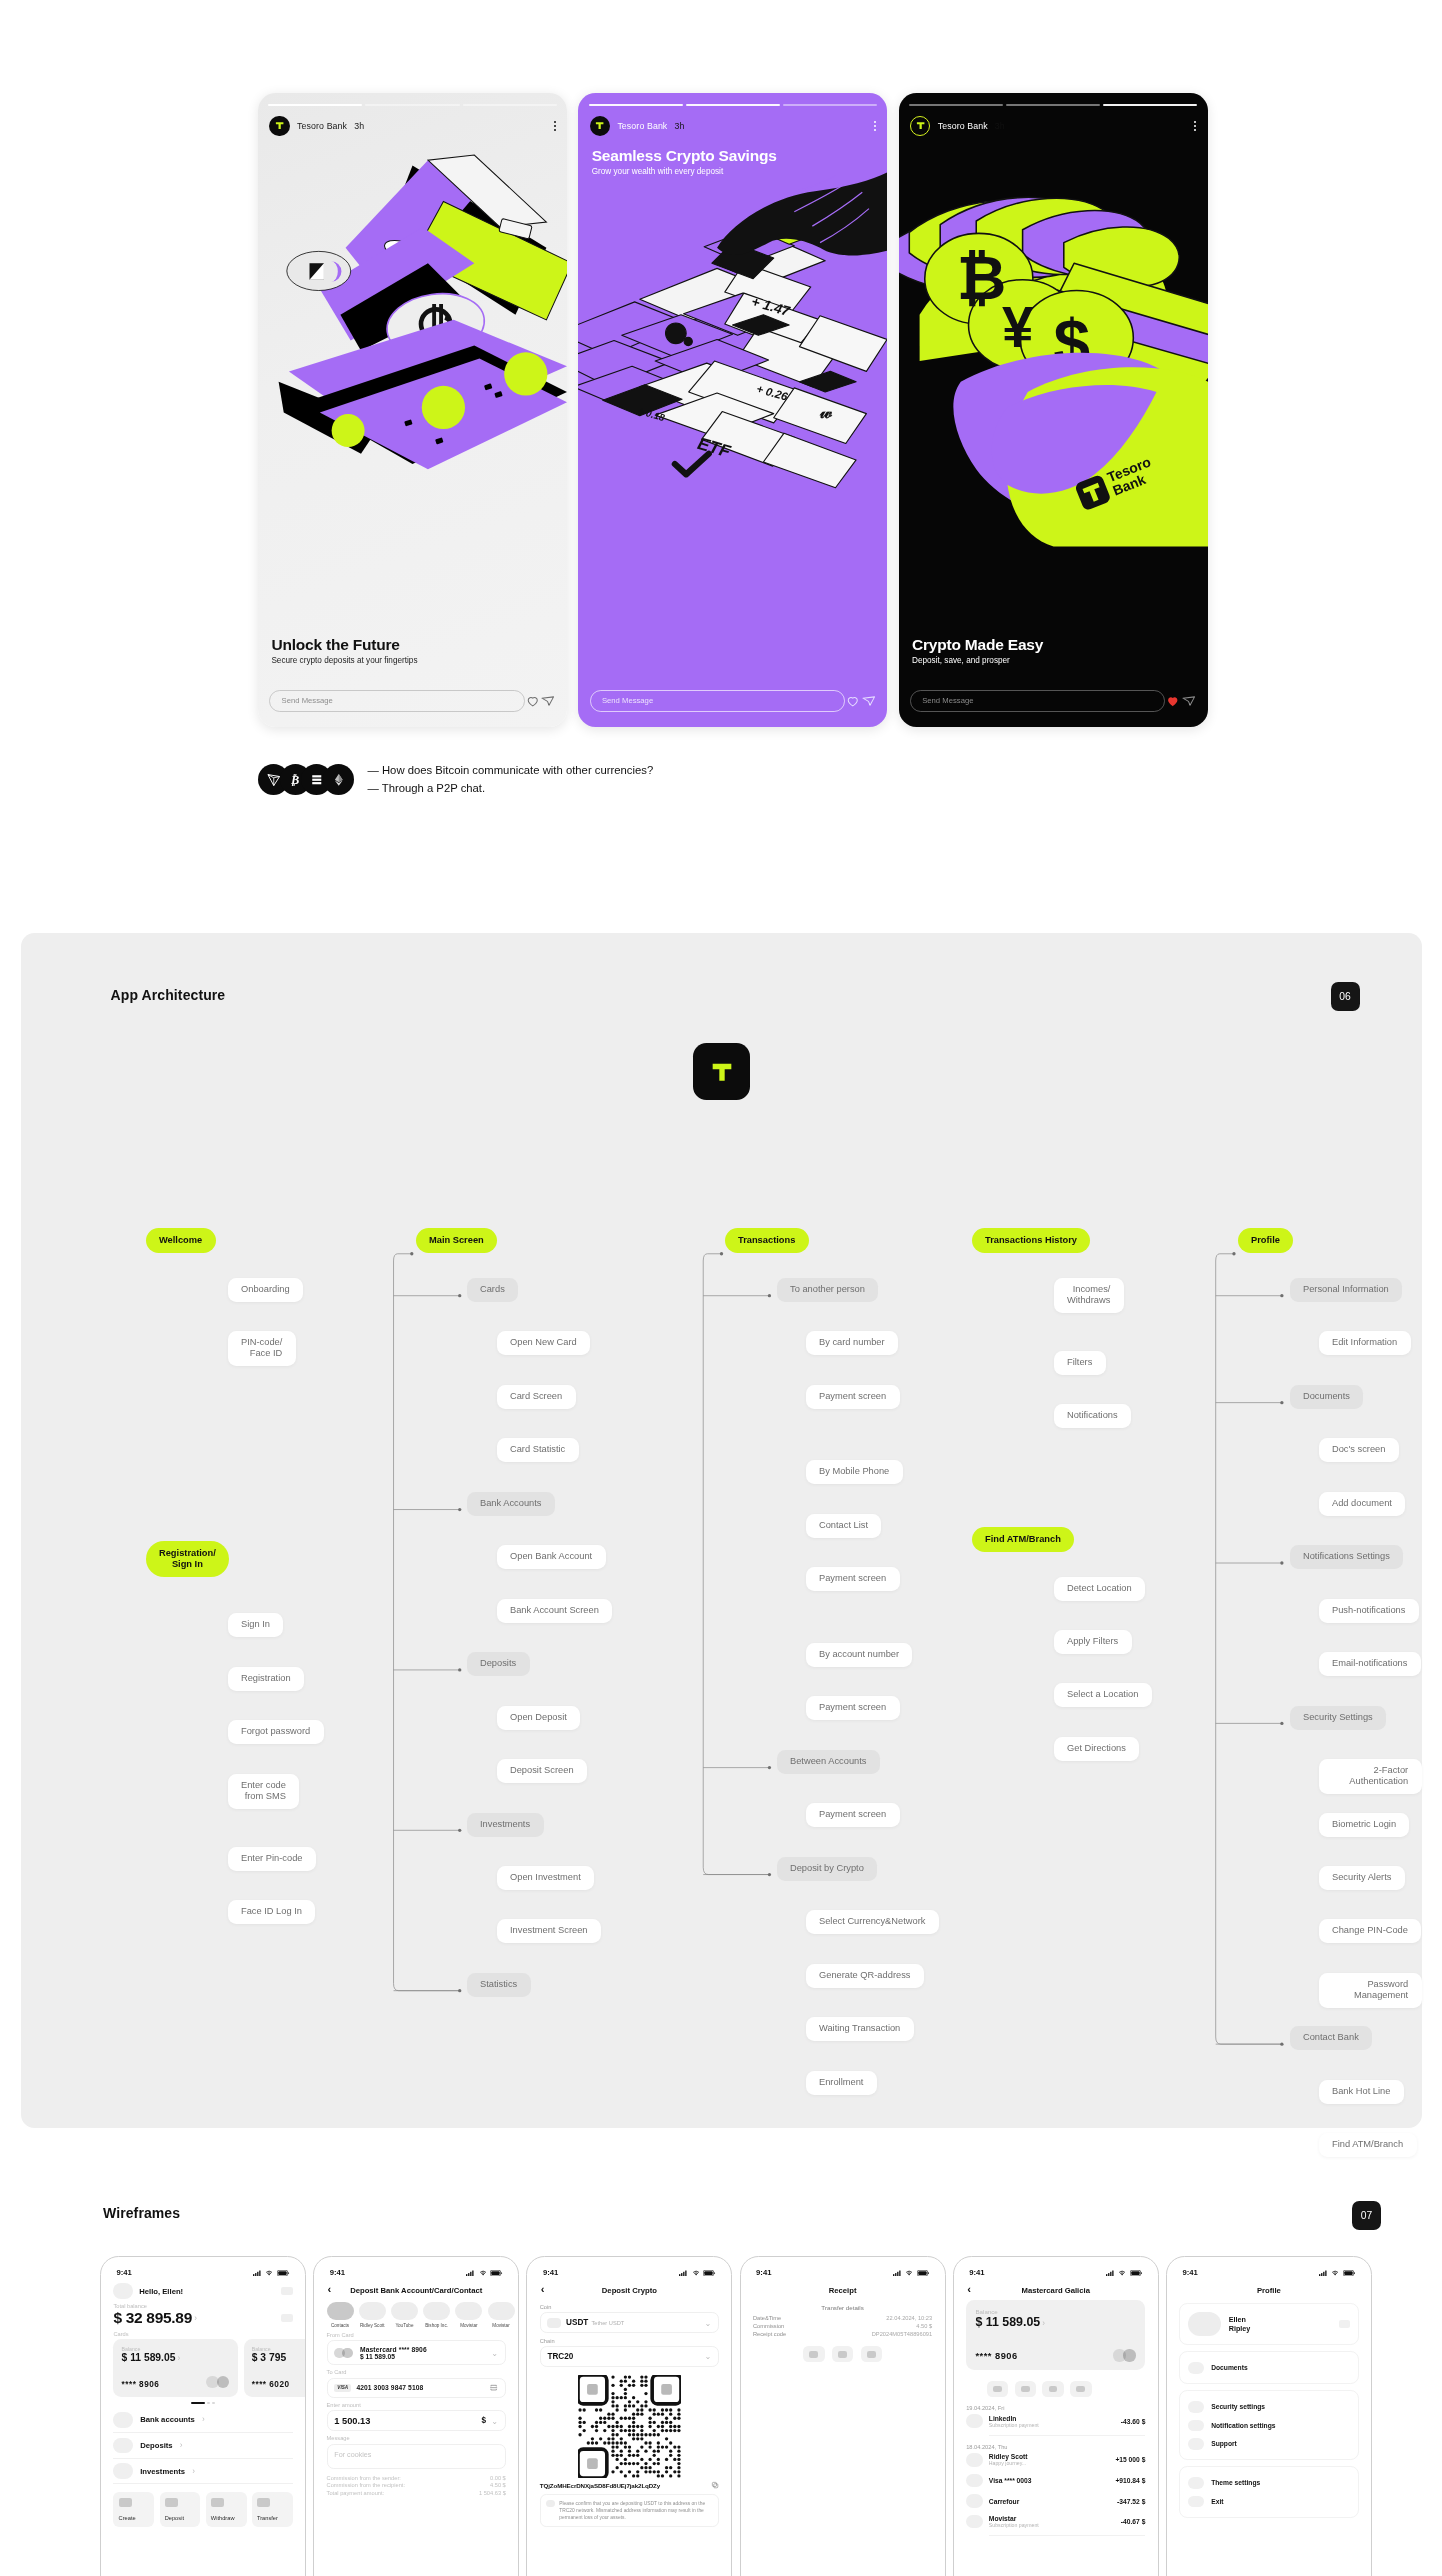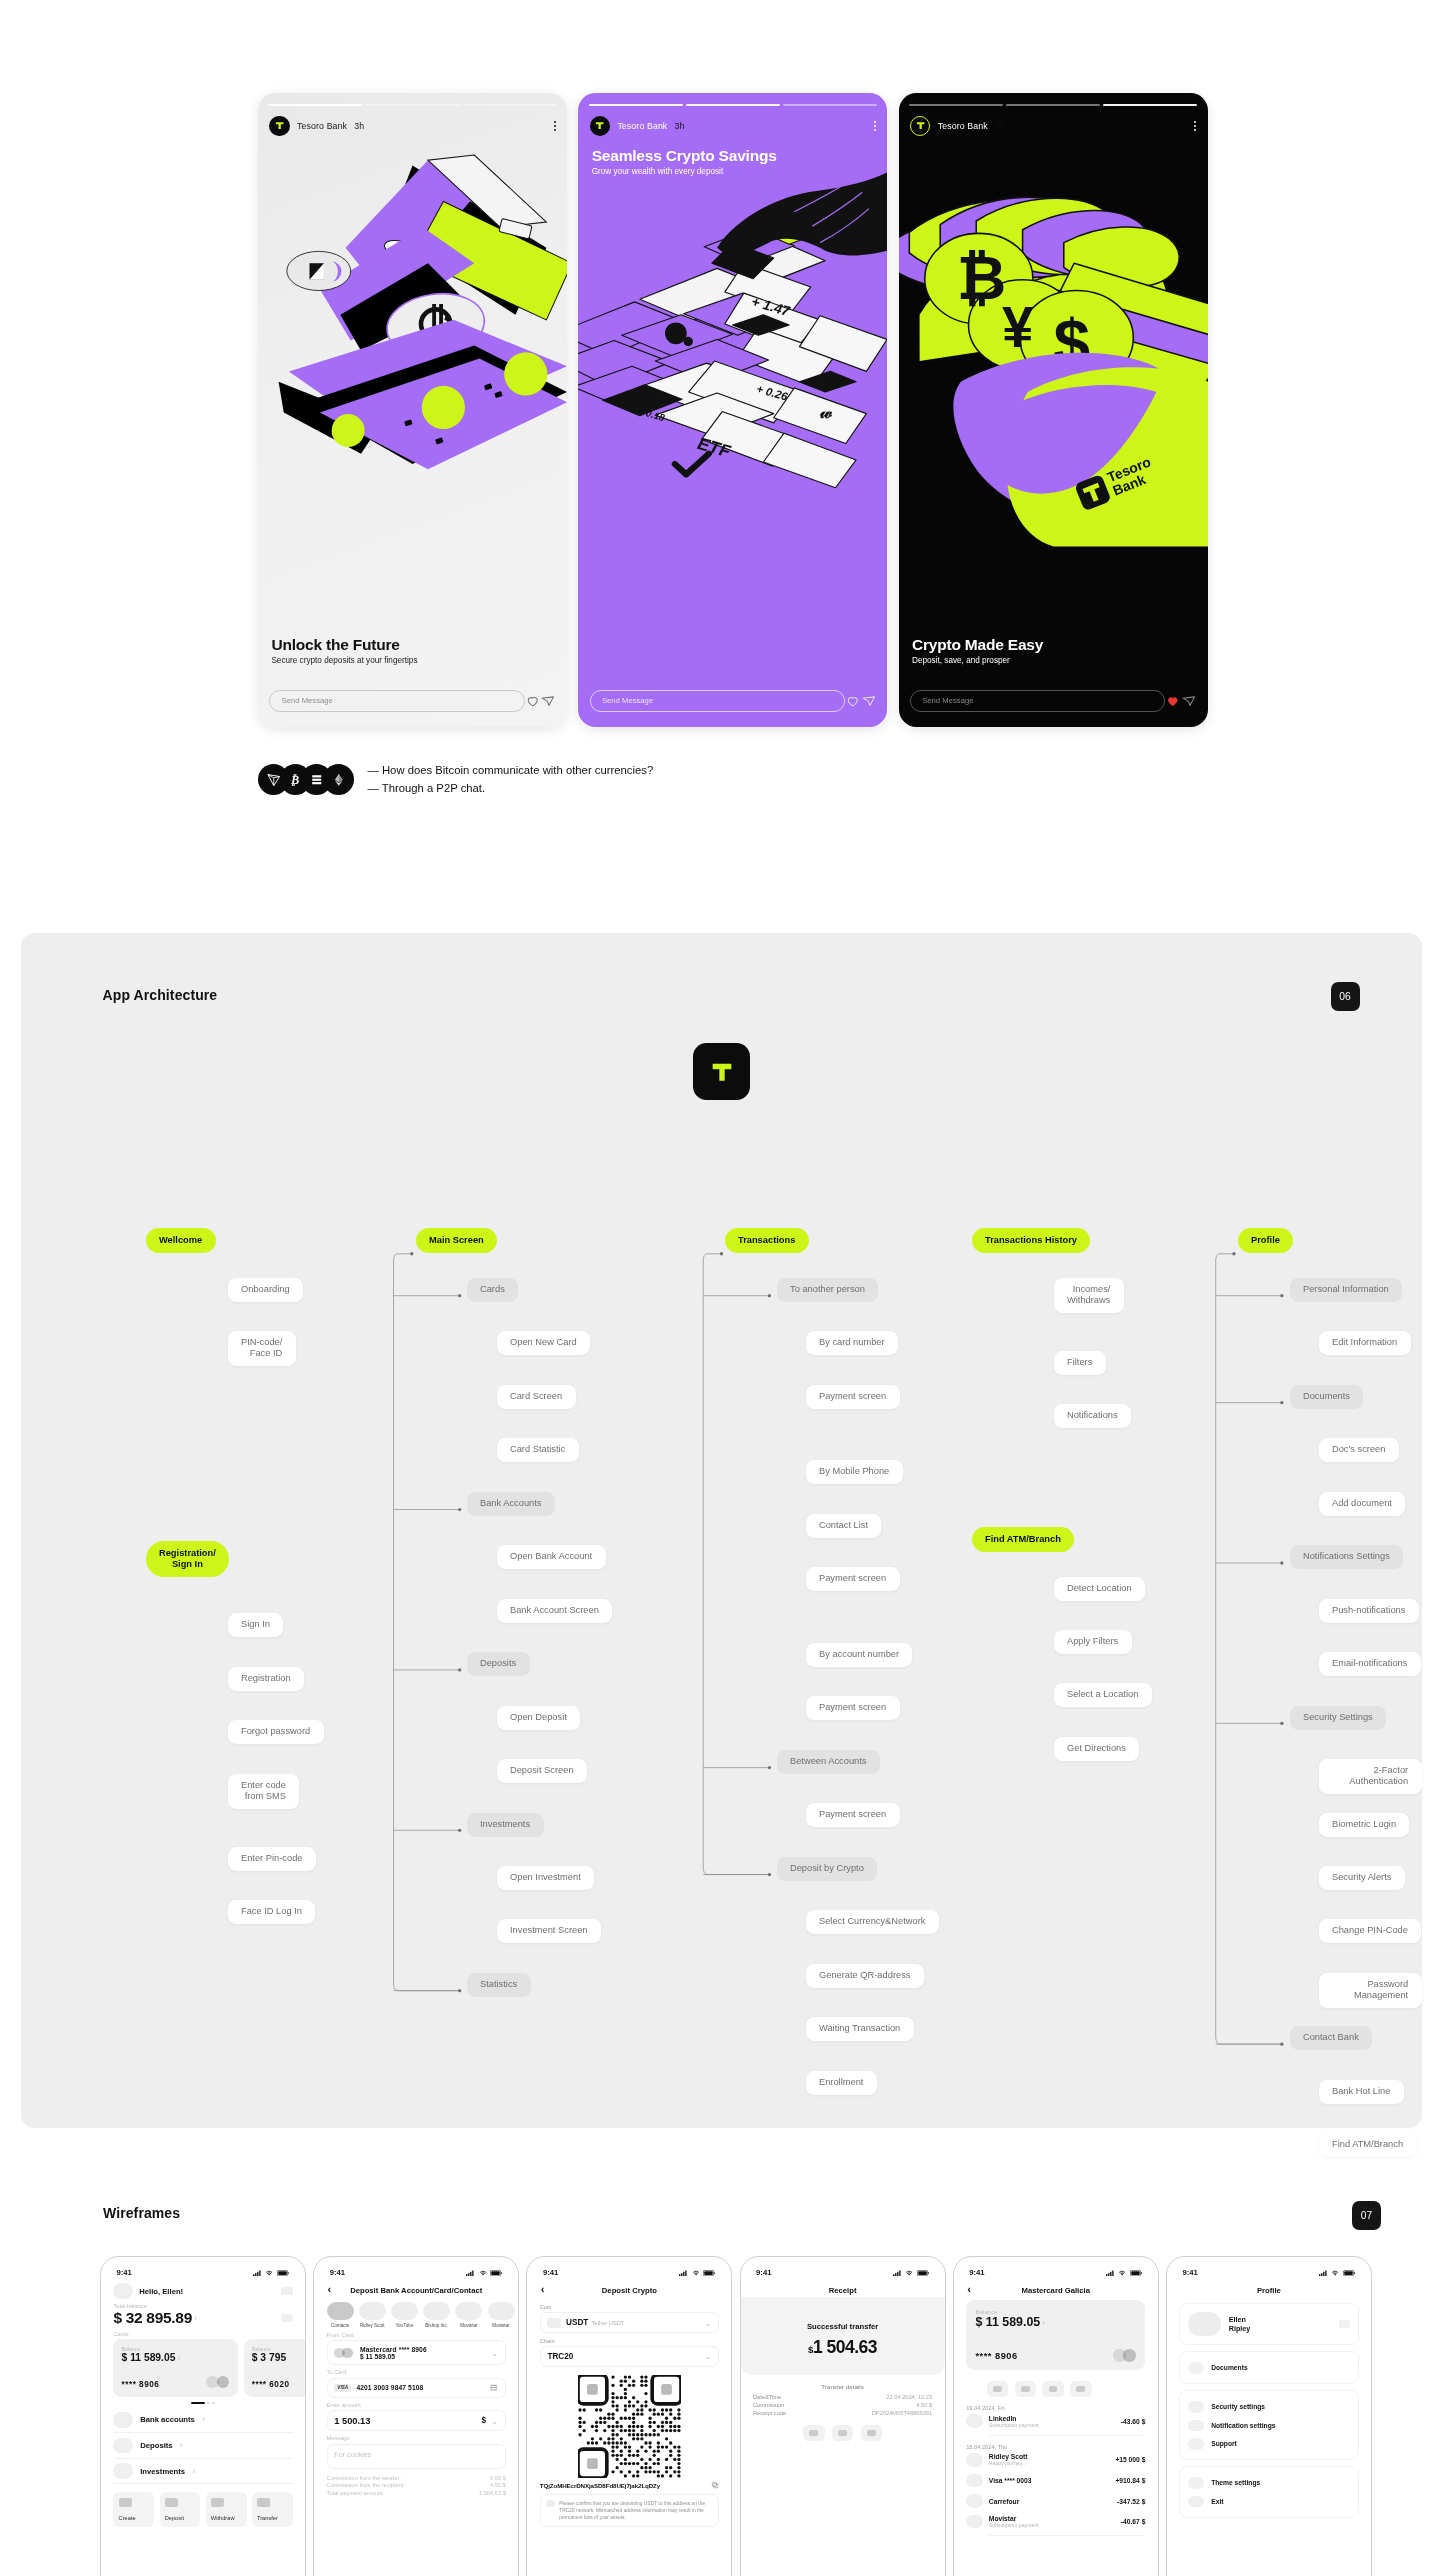--- a/index.html
+++ b/index.html
@@ -62,21 +62,21 @@
   .coin svg { width:15.5px; height:15.5px; }
   .joke-lines { font-size:11.3px; line-height:1.55; color:#111; }
   .joke-lines div { white-space:nowrap; }
 
   
   #arch-section {
     position:absolute; left:20.6px; top:933px; width:1401px; height:1195px;
     background:#eeeeee; border-radius:13.4px;
   }
   .sec-title { position:absolute; font-size:14px; font-weight:600; color:#111; letter-spacing:0.1px; }
-  #arch-title { left:82px; top:54px; }
+  #arch-title { left:90px; top:54px; }
   .pagebadge { position:absolute; width:29px; height:29px; border-radius:7.2px; background:#151515;
                color:#fff; font-size:10.3px; display:flex; align-items:center; justify-content:center; }
   #arch-badge { right:62px; top:49px; }
 
   .logo-tile { position:absolute; left:693px; top:1043px; width:57px; height:57px; border-radius:13.4px;
                background:#0c0c0c; display:flex; align-items:center; justify-content:center; z-index:3;}
   .logo-tile svg { width:28px; height:28px; }
 
   .arch-canvas { position:absolute; inset:0; }
   .arch-svg { position:absolute; left:0; top:0; width:1401px; height:1195px; pointer-events:none; }
@@ -1073,26 +1073,20 @@
               <rect x="0.6" y="0.6" width="20" height="10.8" rx="3" fill="none" stroke="#111" stroke-width="1.2"></rect>
               <rect x="2.4" y="2.4" width="16.4" height="7.2" rx="1.8" fill="#111"></rect>
               <rect x="21.6" y="4.2" width="1.8" height="3.6" rx=".9" fill="#111"></rect>
             </svg>
         </span>
       </div>
       <div class="wf-title-row">
         <span class="tt">Receipt</span>
       </div>
       <div class="wf-body">
-        <div class="rcpt-head">
-          <div class="st">Successful transfer</div>
-          <div class="amt">
-            <small>$</small><span>1 504.63</span>
-          </div>
-        </div>
         <div class="tdet">Transfer details</div>
         <div style="margin-top:4.1px;">
           <div class="trow">
               <b>Date&amp;Time</b>
               <span>22.04.2024, 10:23</span>
             </div>
           <div class="trow">
               <b>Commission</b>
               <span>4.50 $</span>
             </div>

